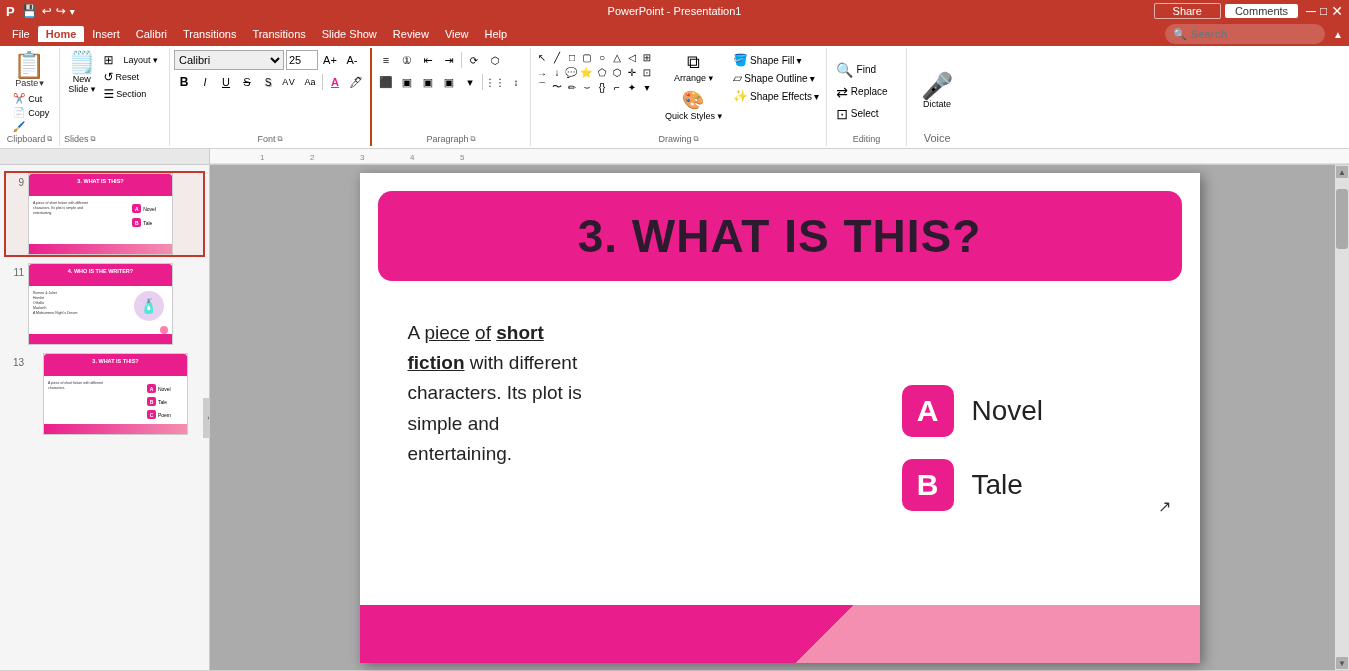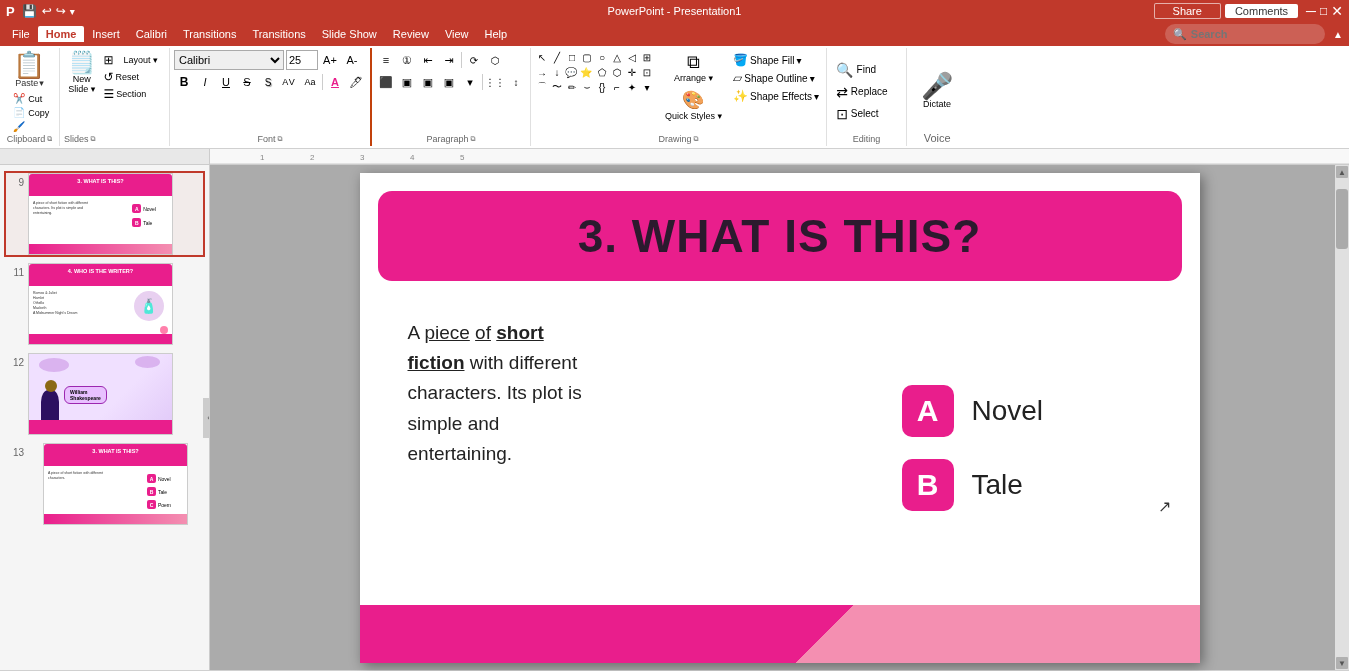--- a/index.html
+++ b/index.html
@@ -317,33 +317,20 @@
         <div style="position:absolute; top:27px; right:8px; display:flex; flex-direction:column; gap:3px; align-items:center;">
           <div style="width:30px;height:30px;background:#e8d0f0;border-radius:50%;display:flex;align-items:center;justify-content:center;overflow:hidden;">
             <span style="font-size:14px;">🧴</span>
           </div>
         </div>
         <div style="position:absolute; bottom:0; left:0; right:0; height:10px; background:#e91e8c;"></div>
         <div style="position:absolute; bottom:10px; right:4px; width:8px; height:8px; background:#ff80ab; border-radius:50%;"></div>
       </div>
     </div>
 
-    <div style="display:flex; align-items:flex-start; gap:4px; padding:2px 4px; margin:2px 4px;">
-      <span style="font-size:10px; color:#666; min-width:16px; text-align:right; margin-top:4px;">12</span>
-      <div style="width:145px; height:82px; background:white; border:1px solid #ccc; position:relative; overflow:hidden; background:linear-gradient(135deg,#f0e0ff 60%, #e0c8f8 100%);">
-        <div style="position:absolute;top:4px;left:10px;width:30px;height:14px;background:#d0a0e8;border-radius:50%;opacity:0.7;"></div>
-        <div style="position:absolute;top:2px;right:12px;width:25px;height:12px;background:#d0a0e8;border-radius:50%;opacity:0.7;"></div>
-
-        <div style="position:absolute;bottom:14px;left:12px;width:18px;height:30px;background:#2c1060;border-radius:40% 40% 0 0;"></div>
-        <div style="position:absolute;bottom:42px;left:16px;width:12px;height:12px;background:#8B6914;border-radius:50%;"></div>
-
-        <div style="position:absolute;bottom:30px;left:35px;background:#e8c0ff;border:1px solid #9c27b0;border-radius:6px;padding:2px 5px;font-size:5px;font-weight:bold;white-space:nowrap;">William<br>Shakespeare</div>
-        <div style="position:absolute;bottom:0;left:0;right:0;height:14px;background:#e91e8c;"></div>
-      </div>
-    </div>
 
     <div style="display:flex; align-items:flex-start; gap:19px; padding:2px 4px; margin:2px 4px;">
       <span style="font-size:10px; color:#666; min-width:16px; text-align:right; margin-top:4px;">13</span>
       <div style="width:145px; height:82px; background:white; border:1px solid #ccc; position:relative; overflow:hidden;">
         <div style="position:absolute; top:0; left:0; right:0; height:22px; background:#e91e8c; border-radius:3px 3px 0 0;"></div>
         <div style="position:absolute; top:4px; left:0; right:0; text-align:center; font-size:5.5px; color:white; font-weight:bold;">3. WHAT IS THIS?</div>
         <div style="position:absolute; top:27px; left:4px; font-size:3.5px; color:#333; line-height:1.4; width:55px;">A piece of short fiction with different characters.</div>
         <div style="position:absolute; top:30px; right:16px; display:flex; flex-direction:column; gap:4px;">
           <div style="display:flex; align-items:center; gap:2px;">
             <div style="width:9px;height:9px;border-radius:2px;background:#e91e8c;color:white;display:flex;align-items:center;justify-content:center;font-size:5px;font-weight:bold;">A</div>

